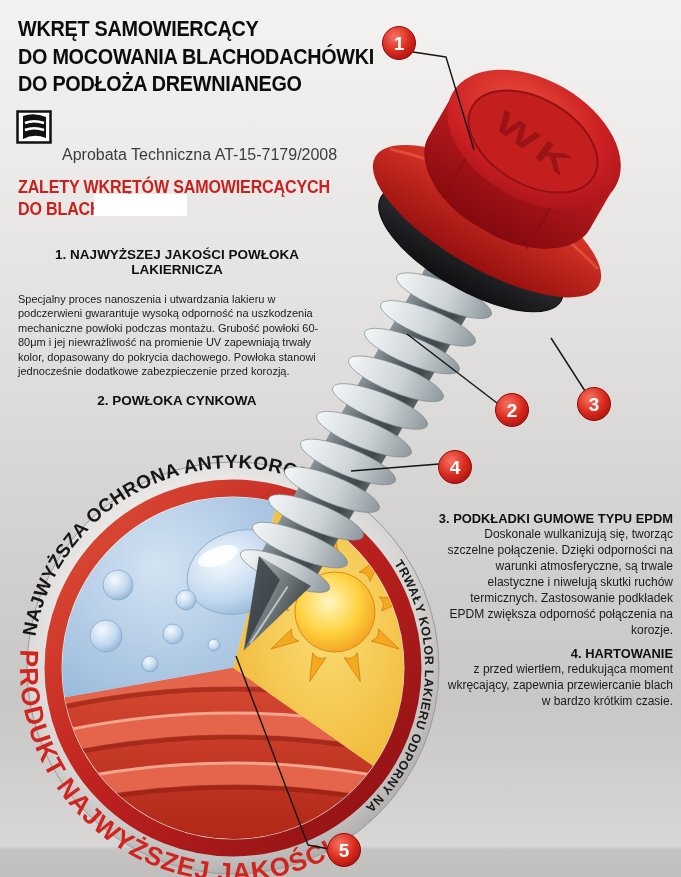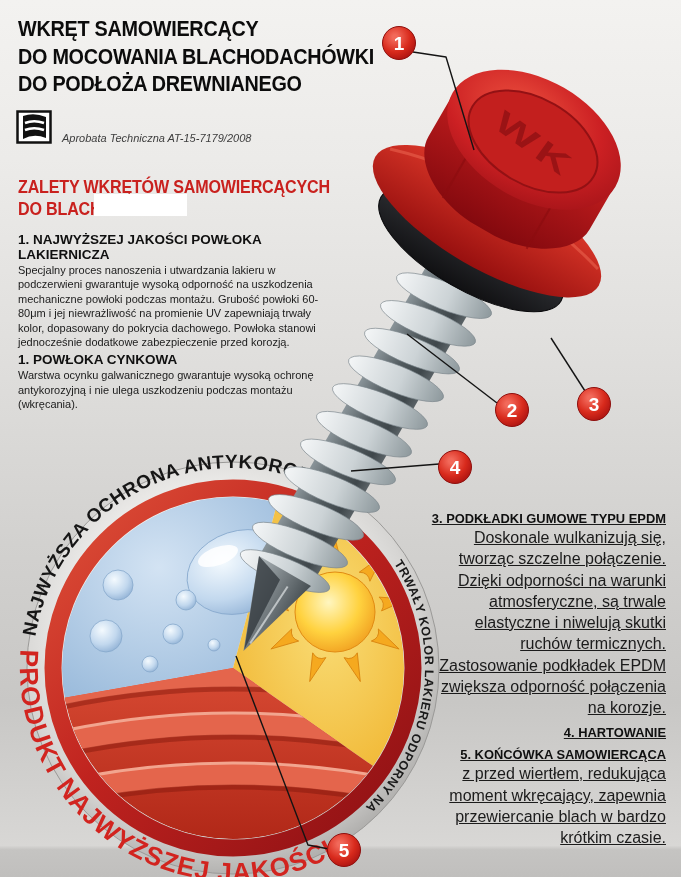--- a/index.html
+++ b/index.html
@@ -5,31 +5,31 @@
   html,body{margin:0;padding:0;background:#9a9a98;}
   #page{
     position:relative;width:681px;height:877px;overflow:hidden;
     font-family:"Liberation Sans",sans-serif;
     background:linear-gradient(180deg,#f3f2f0 0%,#ecebe9 18%,#e0dfdd 40%,#d2d1cf 62%,#c8c7c5 80%,#d8d7d5 96.4%,#c5c4c2 96.9%,#c0bfbd 100%);
   }
   .abs{position:absolute;}
   .title-block{left:18px;top:15px;transform:scaleX(.9);transform-origin:0 0;
     font-size:22px;font-weight:bold;line-height:1.26;color:#0c0c0c;letter-spacing:-.3px;white-space:nowrap;}
   .logo{left:16px;top:110px;width:38px;height:36px;}
-  .approval{left:62px;top:132px;font-size:11px;color:#3d3d3d;font-style:italic;}
+  .approval{left:62px;top:146px;font-size:16px;color:#3d3d3d;}
   .benefits{left:18px;top:177px;transform:scaleX(.92);transform-origin:0 0;
     font-size:17.5px;font-weight:bold;line-height:1.24;color:#c9211e;letter-spacing:-.2px;white-space:nowrap;}
   .redacted{left:94px;top:194px;width:93px;height:22px;background:#ffffff;}
   .left-col{left:18px;top:232px;width:318px;color:#1b1b1b;}
-  .left-col h3{margin:0;font-size:13.5px;color:#101010;}
+  .left-col h3{margin:15px;font-size:13.5px;color:#101010;text-align:center;}
   .left-col p{margin:1px 0 3px 0;font-size:11px;line-height:1.31;}
-  .right-col{right:15px;top:511px;width:240px;text-align:right;color:#1b1b1b;text-decoration:underline;}
+  .right-col{right:8px;top:511px;width:240px;text-align:right;color:#1b1b1b;}
   .right-col h3{margin:0;font-size:12.9px;color:#101010;}
   .right-col h3.gap{margin-top:7px;margin-left:28px;}
-  .right-col p{margin:1px 0 0 4px;font-size:16px;line-height:1.33;}
+  .right-col p{margin:1px 0 0 4px;font-size:12px;line-height:1.33;}
   svg text{font-family:"Liberation Sans",sans-serif;}
 </style>
 </head>
 <body>
 
 <div id="page">
 
   <svg class="abs" style="left:0;top:0" width="681" height="877" viewBox="0 0 681 877">
     <defs>
       <radialGradient id="gBand" cx="46%" cy="42%" r="62%">
@@ -261,25 +261,23 @@
 
   <div class="abs benefits">
     <div>ZALETY WKRĘTÓW SAMOWIERCĄCYCH</div>
     <div>DO BLACH</div>
   </div>
   <div class="abs redacted"></div>
 
   <div class="abs left-col">
     <h3>1. NAJWYŻSZEJ JAKOŚCI POWŁOKA LAKIERNICZA</h3>
     <p>Specjalny proces nanoszenia i utwardzania lakieru w podczerwieni gwarantuje wysoką odporność na uszkodzenia mechaniczne powłoki podczas montażu. Grubość powłoki 60-80μm i jej niewrażliwość na promienie UV zapewniają trwały kolor, dopasowany do pokrycia dachowego. Powłoka stanowi jednocześnie dodatkowe zabezpieczenie przed korozją.</p>
-    <h3>1. POWŁOKA CYNKOWA</h3>
-    <p>Warstwa ocynku galwanicznego gwarantuje wysoką ochronę antykorozyjną i nie ulega uszkodzeniu podczas montażu (wkręcania).</p>
+    <h3>2. POWŁOKA CYNKOWA</h3>
   </div>
 
   <div class="abs right-col">
     <h3>3. PODKŁADKI GUMOWE TYPU EPDM</h3>
     <p>Doskonale wulkanizują się, tworząc szczelne połączenie. Dzięki odporności na warunki atmosferyczne, są trwale elastyczne i niwelują skutki ruchów termicznych. Zastosowanie podkładek EPDM zwiększa odporność połączenia na korozje.</p>
     <h3 class="gap">4. HARTOWANIE</h3>
-    <h3 class="gap">5. KOŃCÓWKA SAMOWIERCĄCA</h3>
     <p>z przed wiertłem, redukująca moment wkręcający, zapewnia przewiercanie blach w bardzo krótkim czasie.</p>
   </div>
 
 </div>
 
 </body></html>

